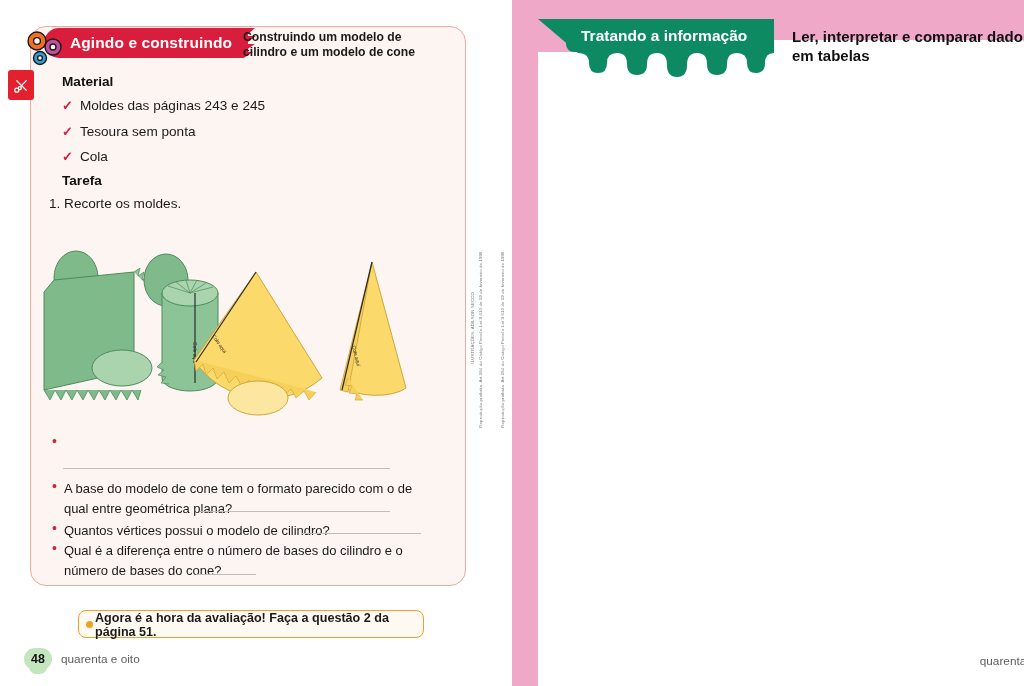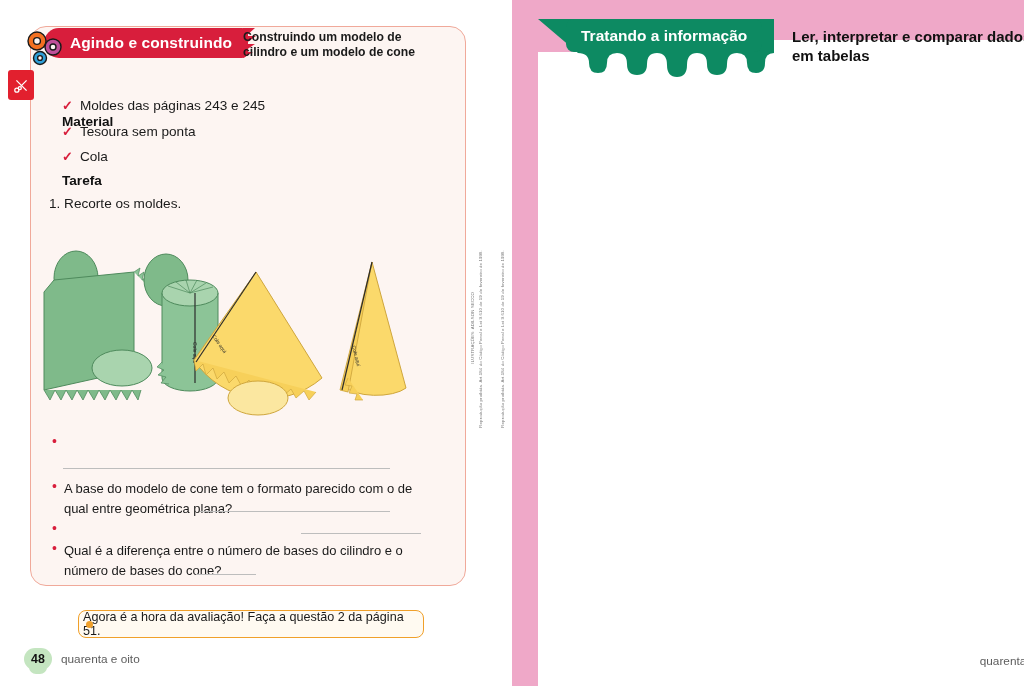--- a/index.html
+++ b/index.html
@@ -57,22 +57,22 @@
     display:flex; gap:7px; align-items:flex-start;
   }
   .bullet-dot {
     color:#d81e3c; font-size:14px; line-height:1.1;
   }
   .ansline { position:absolute; border-bottom:1px solid #bdbdbd; height:0; }
 
   .eval-box {
     position:absolute; left:78px; top:610px; width:346px; height:28px;
     border:1.6px solid #f0a02a; border-radius:8px; background:#fffaf1;
-    display:flex; align-items:center; padding-left:4px;
-    font-size:12.6px; color:#1a1a1a;
+    display:flex; align-items:flex-start; padding-left:16px;
+    font-size:12.6px; color:#1a1a1a;font-weight:bold;
   }
   .eval-dot { position:absolute; left:7px; top:10px; width:7px; height:7px; border-radius:50%; background:#f0a02a; }
 
   .folio { position:absolute; bottom:14px; display:flex; align-items:center; gap:9px; }
   .folio-num {
     width:28px; height:22px; background:#c4e5c0; border-radius:11px;
     display:flex; align-items:center; justify-content:center;
     font-size:12.4px; font-weight:bold; color:#111;
     position:relative;
   }
@@ -138,21 +138,21 @@
       <svg width="17" height="17" viewBox="0 0 20 20">
         <g stroke="#ffffff" stroke-width="1.5" fill="none">
           <line x1="4" y1="4" x2="16" y2="16"></line>
           <line x1="16" y1="4" x2="9" y2="11"></line>
           <circle cx="4.5" cy="15.5" r="2.4"></circle>
           <circle cx="8" cy="13" r="1.8"></circle>
         </g>
       </svg>
     </div>
 
-    <div class="sec-head" style="left:62px; top:74px;margin-top:40px;">Material</div>
+    <div class="sec-head" style="left:62px; top:74px;">Material</div>
 
     <div class="check-item" style="left:62px; top:98px;">
       <span class="check-mark">✓</span>
       <span>Moldes das páginas 243 e 245</span>
     </div>
     <div class="check-item" style="left:62px; top:124px;">
       <span class="check-mark">✓</span>
       <span>Tesoura sem ponta</span>
     </div>
     <div class="check-item" style="left:62px; top:149px;">
@@ -213,20 +213,21 @@
     <div class="ansline" style="left:63px; top:468px; width:327px;"></div>
 
     <div class="bullet-q" style="left:52px; top:479px; width:385px;">
       <span class="bullet-dot">•</span>
       <span>A base do modelo de cone tem o formato parecido com o de qual entre geométrica plana?</span>
     </div>
     <div class="ansline" style="left:200px; top:511px; width:190px;"></div>
 
     <div class="bullet-q" style="left:52px; top:521px; width:385px;">
       <span class="bullet-dot">•</span>
+      <span>Quantos vértices possui o modelo de cilindro?</span>
     </div>
     <div class="ansline" style="left:301px; top:533px; width:120px;"></div>
 
     <div class="bullet-q" style="left:52px; top:541px; width:372px;">
       <span class="bullet-dot">•</span>
       <span>Qual é a diferença entre o número de bases do cilindro e o número de bases do cone?</span>
     </div>
     <div class="ansline" style="left:196px; top:574px; width:60px;"></div>
 
     <div class="eval-box">

